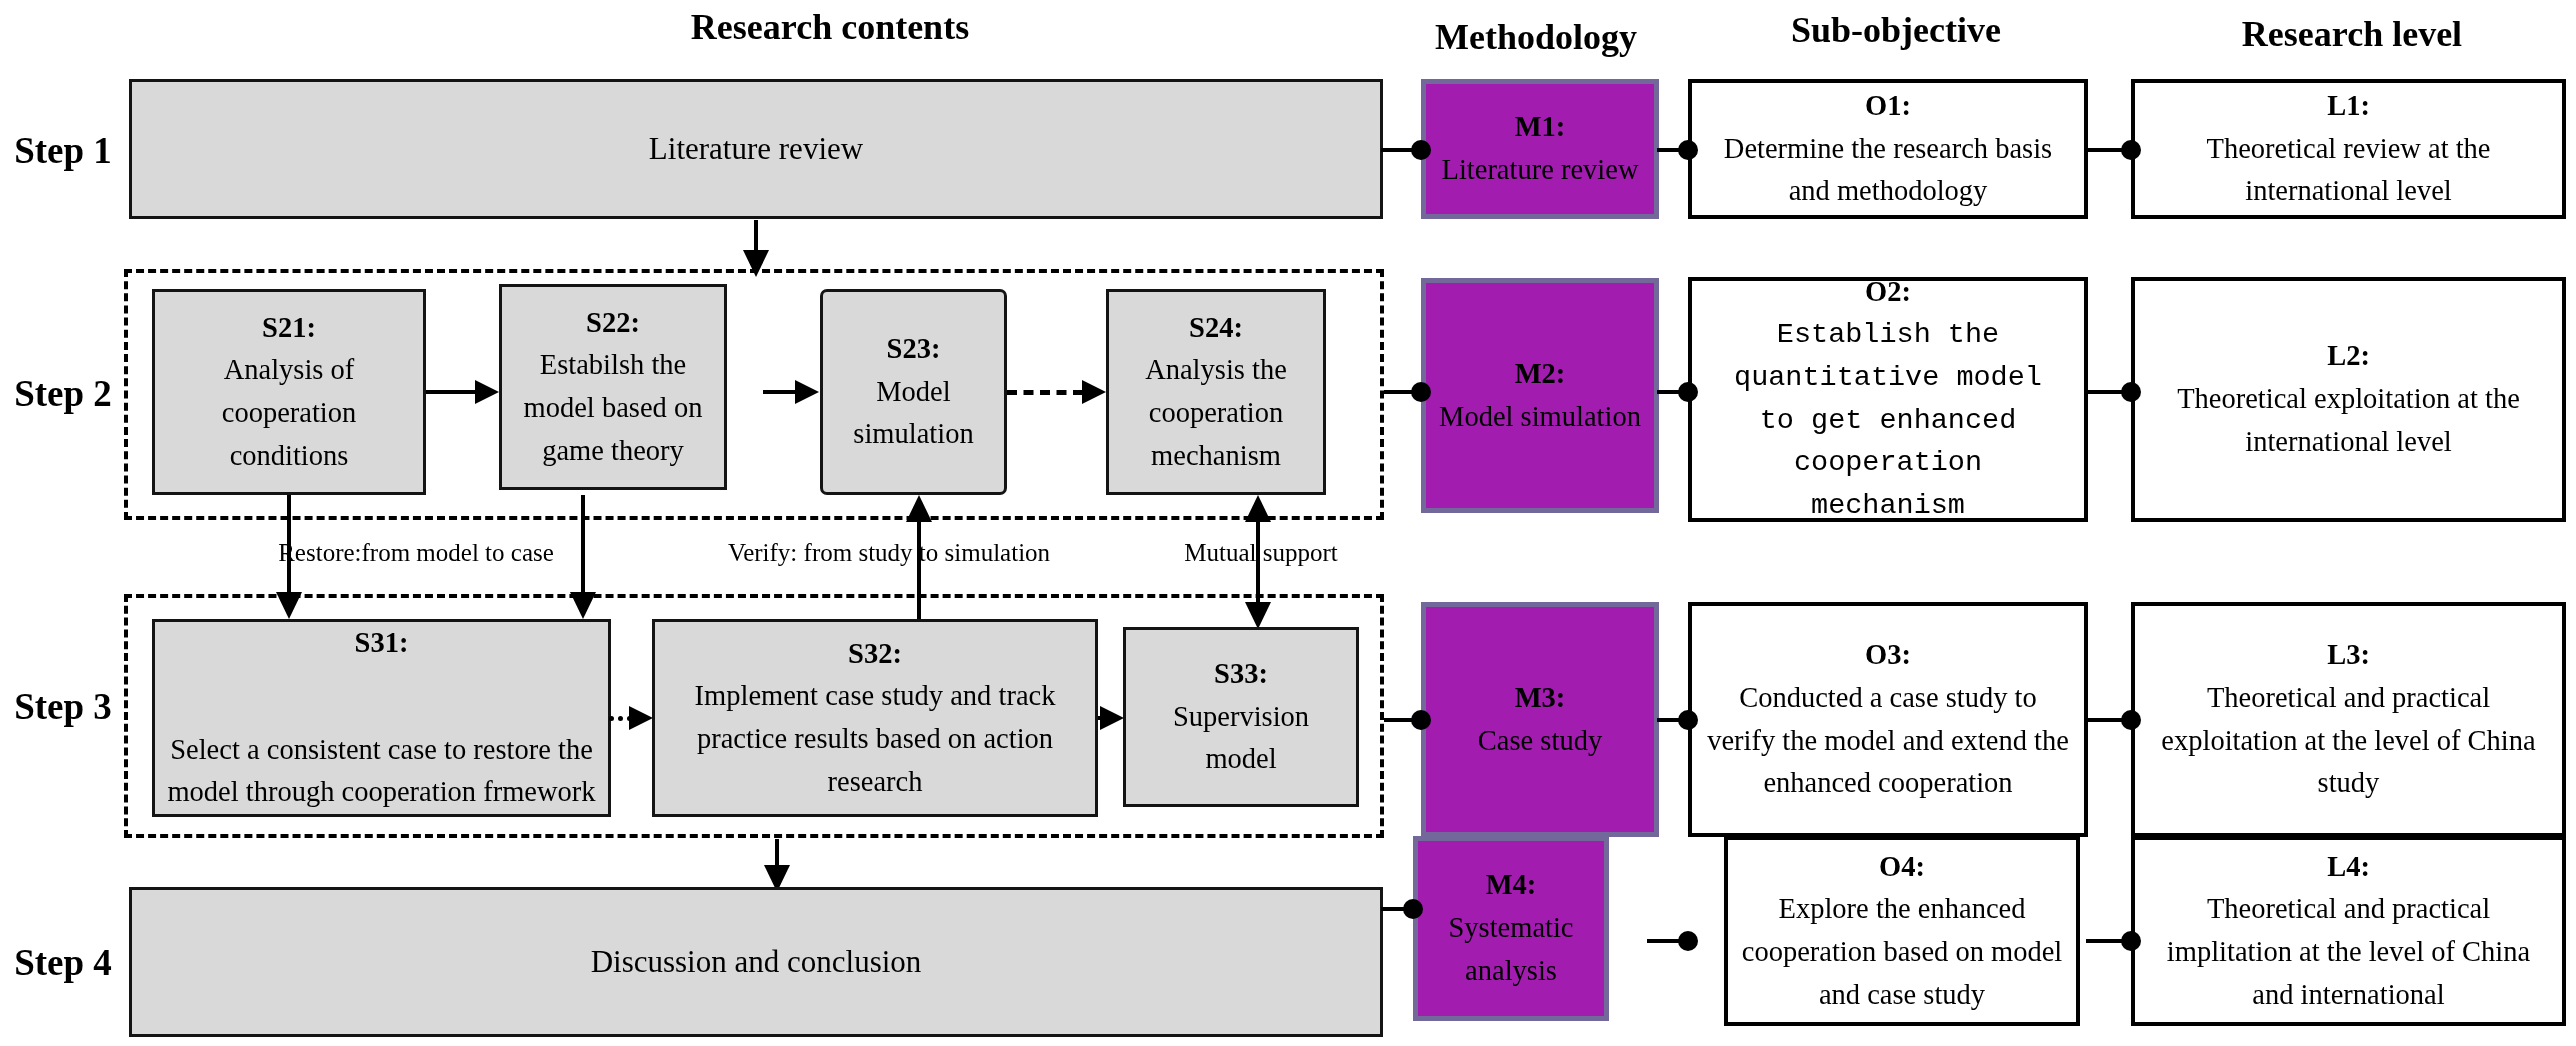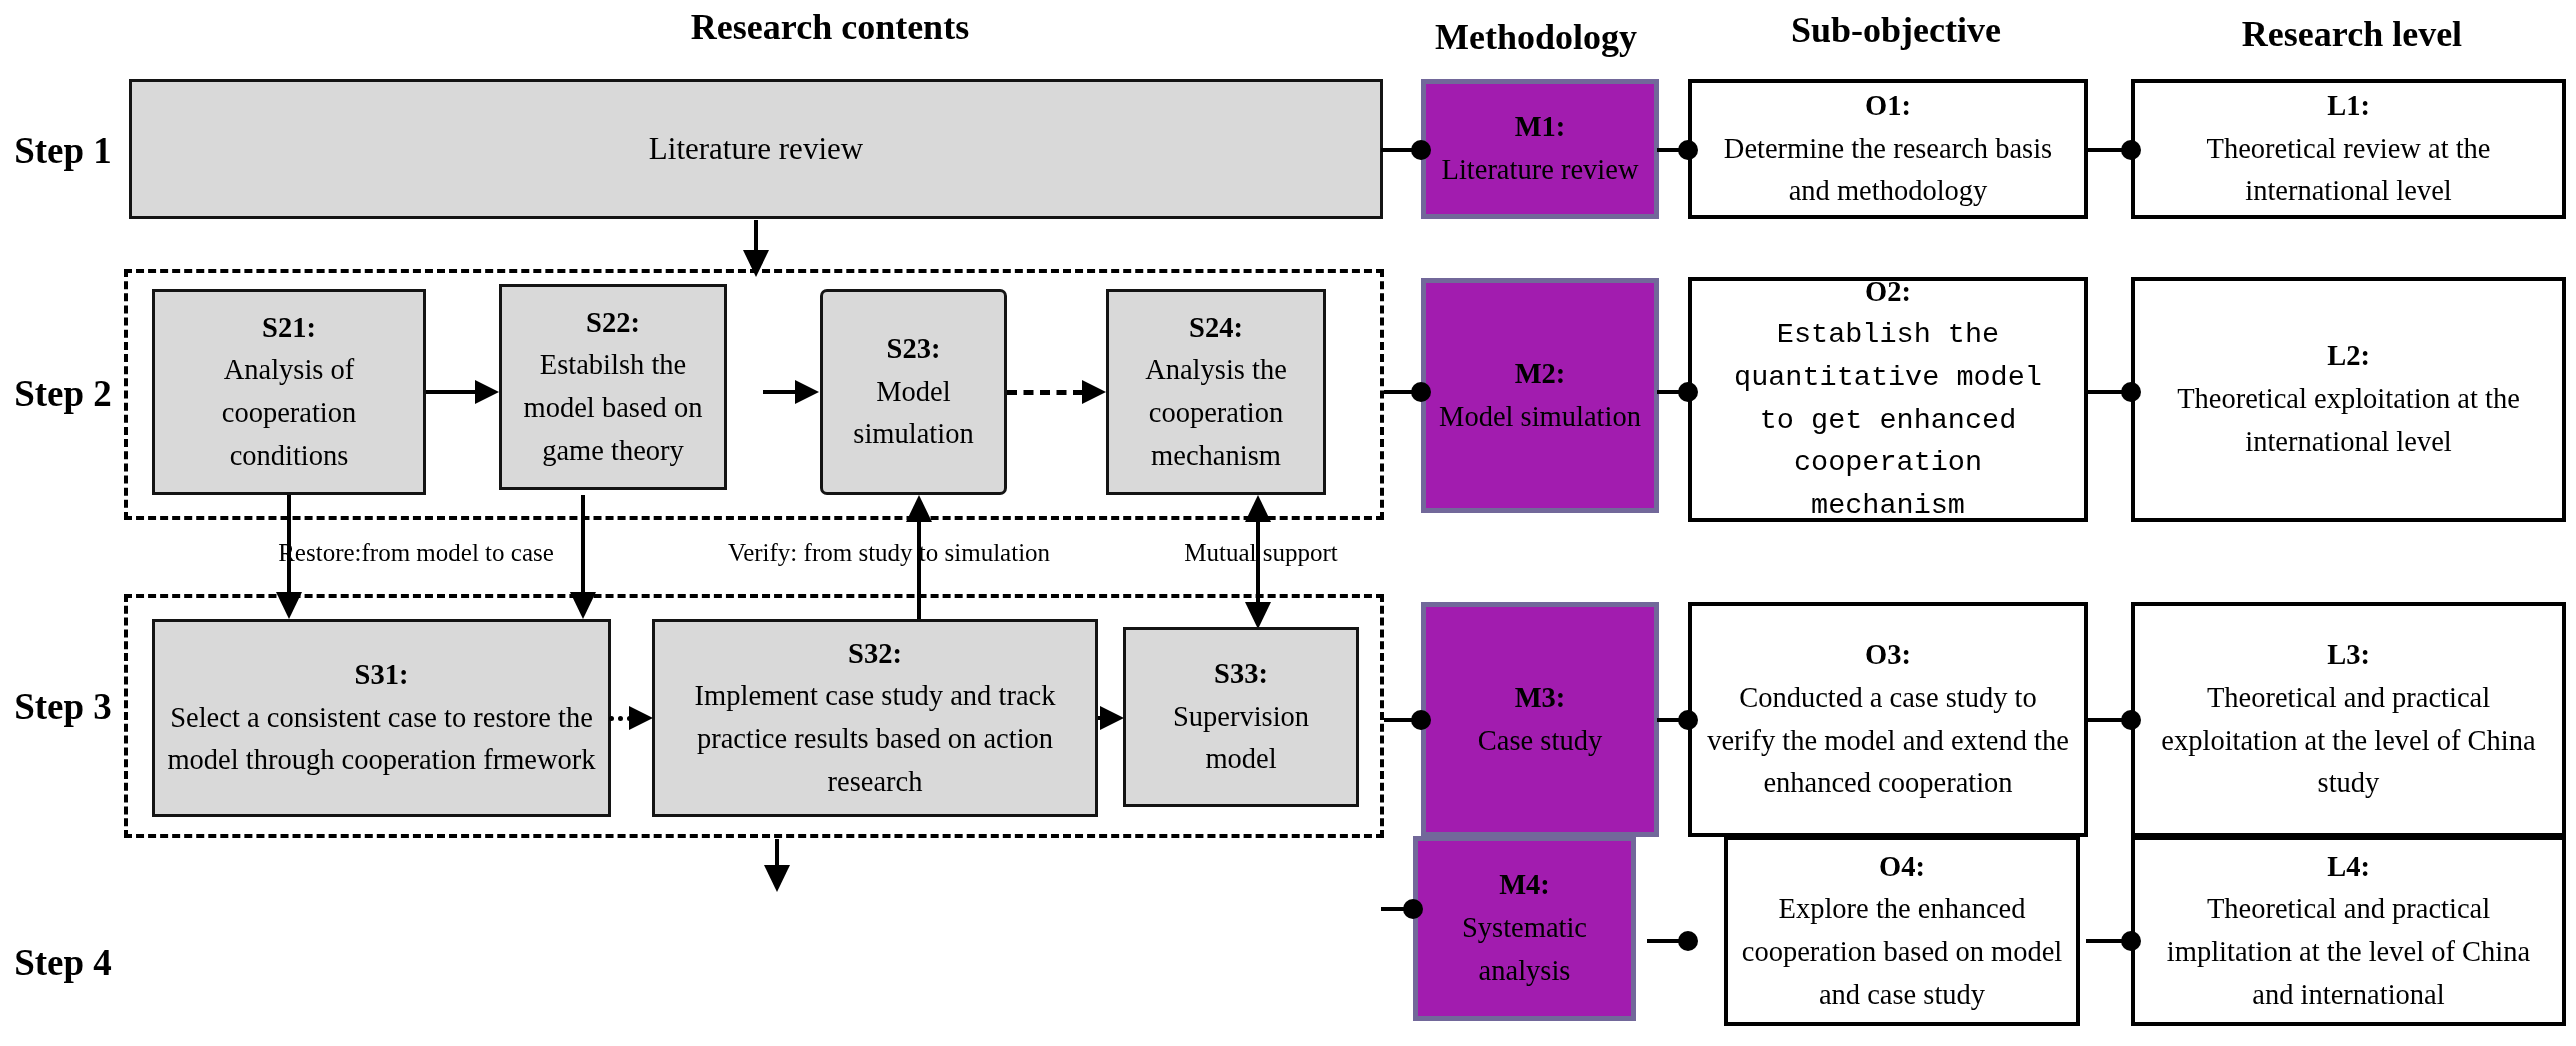--- a/index.html
+++ b/index.html
@@ -139,21 +139,21 @@
   <div class="ah-d" style="left:276px;top:592px;"></div>
   <div class="vline" style="left:581px;top:495px;height:98px;"></div>
   <div class="ah-d" style="left:570px;top:592px;"></div>
   <div class="ah-u" style="left:906px;top:495px;"></div>
   <div class="vline" style="left:917px;top:521px;height:98px;"></div>
   <div class="ah-u" style="left:1245px;top:495px;"></div>
   <div class="vline" style="left:1256px;top:521px;height:83px;"></div>
   <div class="ah-d" style="left:1245px;top:602px;"></div>
 
   <div class="dashed-group" style="left:124px;top:594px;width:1260px;height:244px;"></div>
-  <div class="box fill-light" style="left:152px;top:619px;width:459px;height:198px;">
+  <div class="box fill-light" style="left:152px;top:619px;width:459px;height:198px;justify-content:space-between;">
     <div class="bid">S31:</div>
     <div class="btext">Select a consistent case to restore the model through cooperation frmework</div>
   </div>
   <div class="box fill-light" style="left:652px;top:619px;width:446px;height:198px;">
     <div class="bid">S32:</div>
     <div class="btext">Implement case study and track practice results based on action research</div>
   </div>
   <div class="box fill-light" style="left:1123px;top:627px;width:236px;height:180px;">
     <div class="bid">S33:</div>
     <div class="btext">Supervision model</div>
@@ -180,21 +180,24 @@
   <div class="hline" style="left:1384px;top:718px;width:36px;"></div>
   <div class="dot" style="left:1411px;top:710px;"></div>
   <div class="hline" style="left:1657px;top:718px;width:36px;"></div>
   <div class="dot" style="left:1678px;top:710px;"></div>
   <div class="hline" style="left:2086px;top:718px;width:47px;"></div>
   <div class="dot" style="left:2121px;top:710px;"></div>
 
   <div class="vline" style="left:775px;top:839px;height:27px;"></div>
   <div class="ah-d" style="left:764px;top:865px;"></div>
 
-  <div class="box fill-method" style="left:1413px;top:836px;width:223px;height:185px;">
+  <div class="box fill-light content-font" style="left:129px;top:887px;width:1254px;height:150px;">
+    <div class="btext">Discussion and conclusion</div>
+  </div>
+  <div class="box fill-method" style="left:1413px;top:836px;width:196px;height:185px;">
     <div class="bid">M4:</div>
     <div class="btext">Systematic analysis</div>
   </div>
   <div class="box fill-white" style="left:1688px;top:836px;width:356px;height:190px;margin-left:36px;">
     <div class="bid">O4:</div>
     <div class="btext">Explore the enhanced cooperation based on model and case study</div>
   </div>
   <div class="box fill-white" style="left:2131px;top:836px;width:435px;height:190px;">
     <div class="bid">L4:</div>
     <div class="btext">Theoretical and practical implitation at the level of China and international</div>

